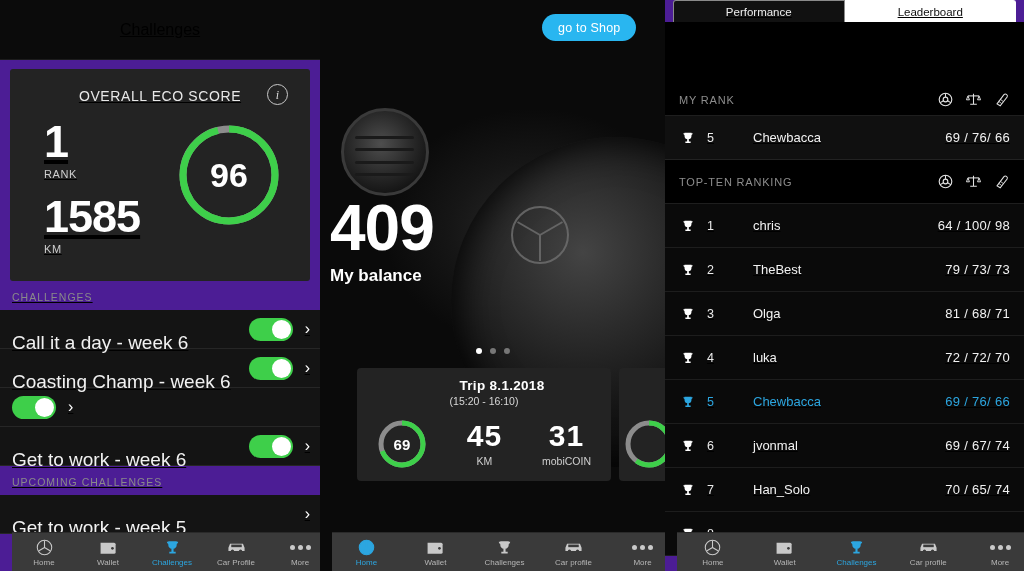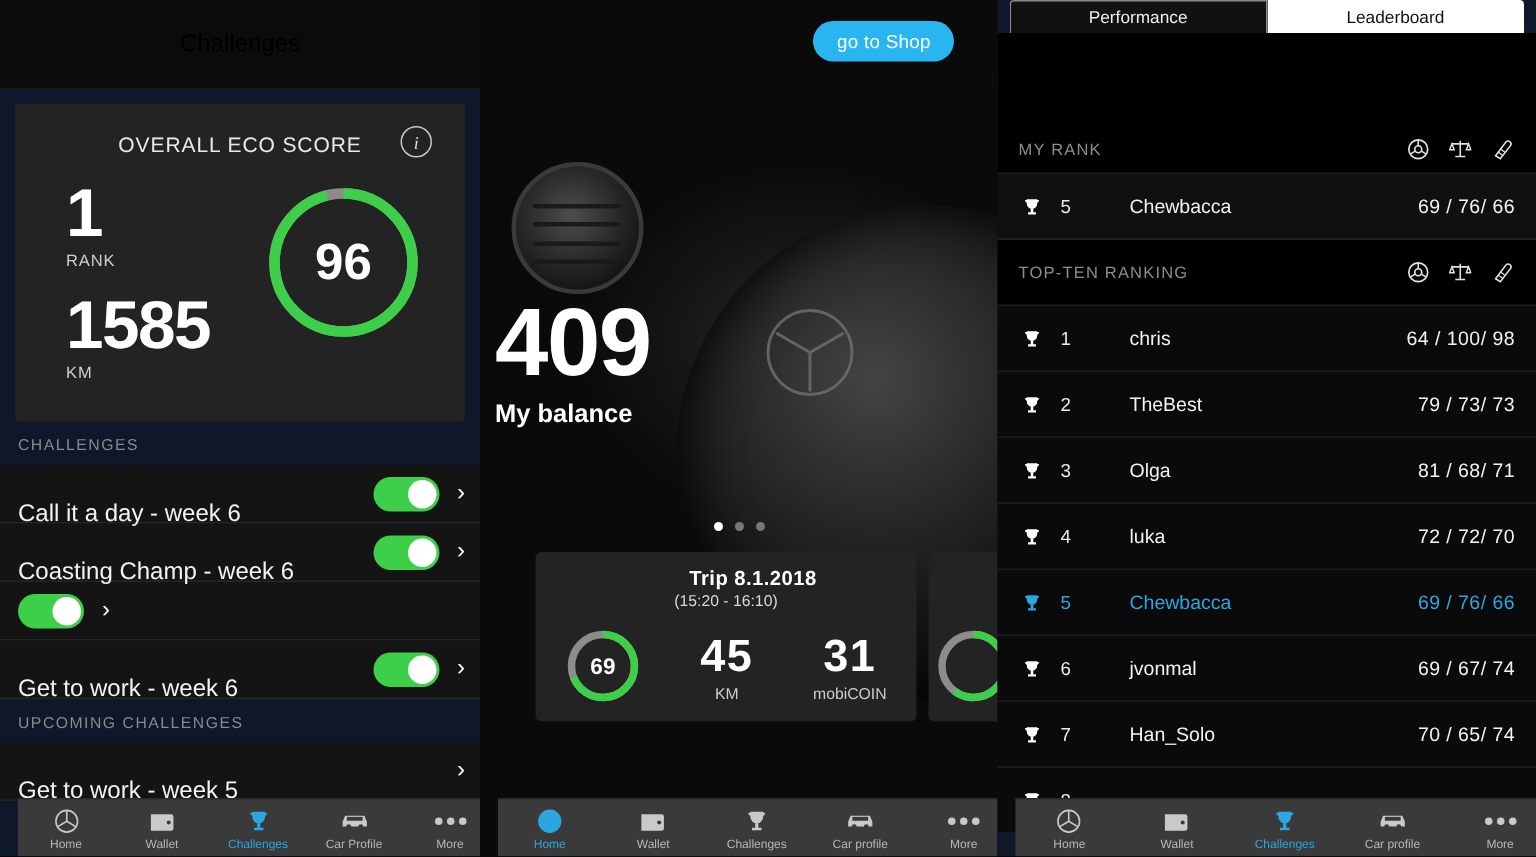--- a/index.html
+++ b/index.html
@@ -5,21 +5,21 @@
   * { box-sizing: border-box; margin: 0; padding: 0; }
   html, body {
     width: 1024px; height: 571px;
     background: #000;
     font-family: "Liberation Sans", sans-serif;
     overflow: hidden;
   }
   .screen { position: relative; width: 1024px; height: 571px; display: flex; background:#000; }
 
   
-  .panel { position: relative; height: 571px; overflow: hidden; background: #0f172a; }
+  .panel { position: relative; height: 571px; overflow: hidden; background: #4c1d95; text-decoration: underline; }
   .panel-left   { width: 320px; }
   .panel-mid    { width: 345px; }
   .panel-right  { width: 359px; }
 
   
   .l-header {
     height: 60px; background: #0b0b0b;
     display: flex; align-items: center; justify-content: center;
     border-bottom: 1px solid #1c1c1c;
   }
@@ -48,21 +48,21 @@
     position:absolute; inset:0; display:flex; align-items:center; justify-content:center;
     color:#fff; font-size:34px; font-weight:bold;
   }
 
   .sec-label { color:#8a8a8a; font-size:10.5px; letter-spacing:1px; padding:10px 12px 7px 12px; }
   .ch-list { background:#141414; }
   .ch-row {
     display:flex; align-items:center; height:39px; padding:0 10px 0 12px;
     border-bottom:1px solid #262626; background:#141414;
   }
-  .ch-name { flex:1; color:#f2f2f2; font-size:16px;margin-top:28px; }
+  .ch-name { flex:1; color:#f2f2f2; font-size:19px;margin-top:28px; }
   .toggle {
     width:44px; height:23px; border-radius:12px; background:#3ecf4a; position:relative; flex:none;
   }
   .toggle .knob {
     position:absolute; top:2px; right:2px; width:19px; height:19px; border-radius:50%; background:#fff;
   }
   .chev { color:#fff; font-size:16px; margin-left:12px; font-weight:300; }
   .ch-row-plain { display:flex; align-items:center; height:39px; padding:0 10px 0 12px; background:#141414; border-bottom:1px solid #262626;}
 
   
@@ -101,21 +101,21 @@
   .dot { width:6px; height:6px; border-radius:50%; background:#777; }
   .dot.on { background:#fff; }
 
   .trip-strip { position:absolute; left:0; right:0; top:368px; display:flex; gap:8px; padding-left:37px; }
   .trip-card {
     width:254px; flex:none; background:#232323; border-radius:4px; padding:10px 0 12px 0;
   }
   .trip-card.partial { width:60px; overflow:hidden; }
   .trip-title { color:#fff; font-size:13.5px; font-weight:bold; text-align:center; letter-spacing:.3px;padding-left:36px;}
   .trip-time { color:#d8d8d8; font-size:10.5px; text-align:center; margin-top:2px; }
-  .trip-body { display:flex; align-items:flex-end; justify-content:space-around; margin-top:12px; }
+  .trip-body { display:flex; align-items:center; justify-content:space-around; margin-top:12px; }
   .mini-ring { position:relative; width:50px; height:50px; }
   .mini-ring svg { display:block; transform: rotate(-90deg); }
   .mini-ring-val { position:absolute; inset:0; display:flex; align-items:center; justify-content:center; color:#fff; font-size:15px; font-weight:bold;}
   .trip-stat { text-align:center; }
   .trip-stat-num { color:#fff; font-size:30px; font-weight:bold; line-height:1; letter-spacing:1px;}
   .trip-stat-lbl { color:#cfcfcf; font-size:10.5px; margin-top:4px; }
 
   
   .r-tabs { display:flex; height:22px; padding:0 8px; }
   .r-tab {

